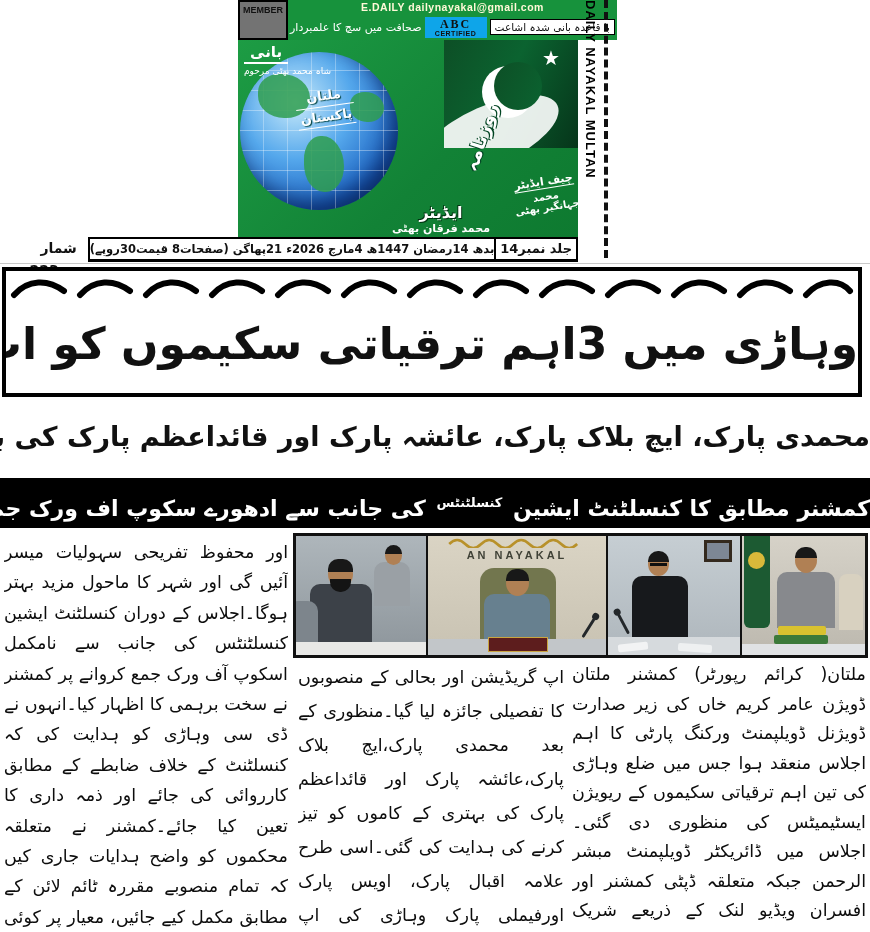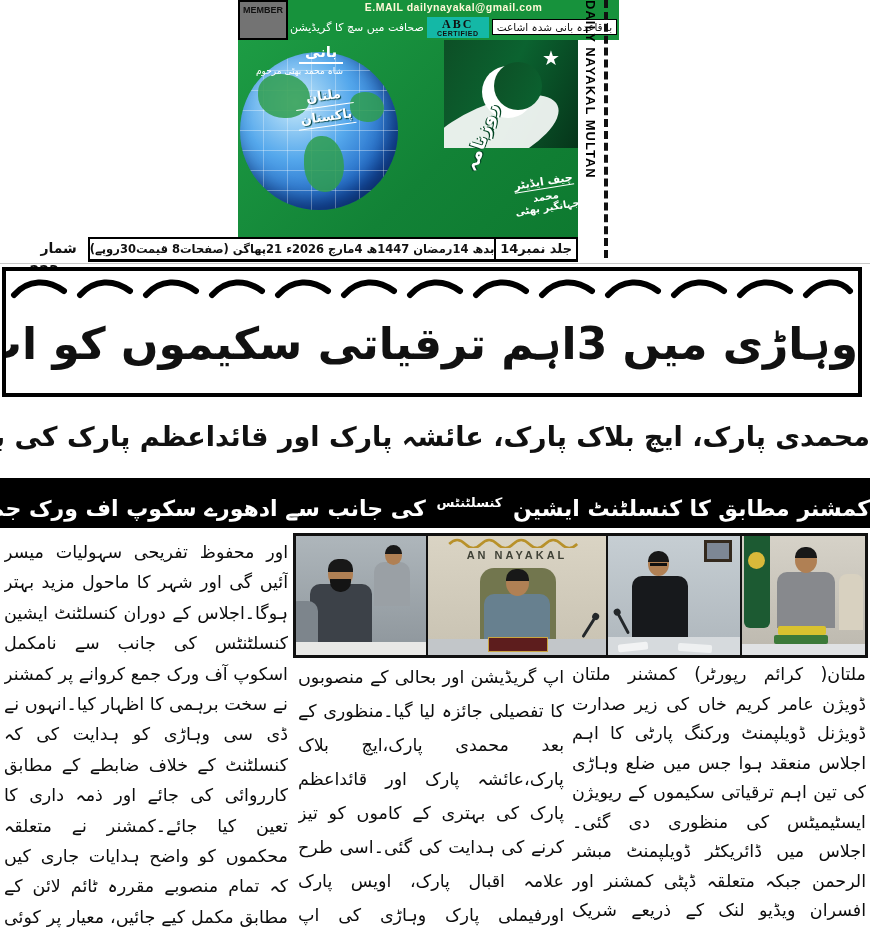--- a/index.html
+++ b/index.html
@@ -12,37 +12,37 @@
   #mast-top{display:flex;height:40px;}
   #cpne-badge{width:52px;background:#737373;border:2px solid #000;box-sizing:border-box;
               text-align:center;line-height:1;padding-top:4px;}
   #cpne-badge .m1{font-size:9px;font-weight:900;display:block;}
   #cpne-badge .m2{font-size:18px;font-weight:900;display:block;letter-spacing:-1px;margin-top:36px;}
   #mast-top-g{flex:1;background:#17923c;position:relative;}
   #email-bar{height:14px;text-align:center;font-size:10.5px;font-weight:700;color:#fff9d8;
              letter-spacing:.5px;line-height:14px;}
   #mast-row2{display:flex;align-items:center;height:26px;gap:3px;padding:0 2px;}
   #slogan{flex:1;color:#fff;font-size:11px;text-align:center;white-space:nowrap;}
-  #abc-badge{background:#14b8a6;width:62px;text-align:center;line-height:1;padding:1px 0;}
+  #abc-badge{background:#0ea5e9;width:62px;text-align:center;line-height:1;padding:1px 0;}
   #abc-badge .a1{display:block;font-family:"Liberation Serif",serif;font-weight:700;font-size:12px;letter-spacing:2px;}
   #abc-badge .a2{display:block;font-size:7px;font-weight:700;letter-spacing:.5px;}
   #cert-note{background:#fff;border:1px solid #000;font-size:10.5px;padding:1px 4px;white-space:nowrap;}
 
   #mast-main{position:relative;height:197px;background:linear-gradient(135deg,#1d9c44,#128236 60%,#0e7a30);overflow:hidden;}
   #globe{position:absolute;left:2px;top:12px;width:158px;height:158px;border-radius:50%;
          background:radial-gradient(circle at 35% 32%,#c9eafa,#55a8ec 38%,#1a60c0 72%,#0a3070);
          box-shadow:inset -8px -10px 18px rgba(0,0,30,.45);}
   .globe-grid{position:absolute;inset:0;border-radius:50%;
       background:repeating-linear-gradient(0deg,transparent 0 19px,rgba(255,255,255,.35) 19px 20px),
                  repeating-linear-gradient(90deg,transparent 0 23px,rgba(255,255,255,.3) 23px 24px);}
   .continent{position:absolute;background:#2f9e4f;opacity:.85;border-radius:45% 60% 50% 55%;}
   #globe-label{position:absolute;left:58px;top:46px;color:#fff;font-weight:700;font-size:13px;
                text-align:center;direction:rtl;line-height:1.5;transform:rotate(-8deg);text-shadow:1px 1px 1px #044;}
   #globe-label span{display:block;border-bottom:1px solid #fff;padding:0 3px;}
-  #founder{position:absolute;left:18px;top:2px;color:#fff;text-align:right;z-index:6;direction:rtl;}
+  #founder{position:absolute;left:6px;top:2px;color:#fff;text-align:left;z-index:6;direction:rtl;}
   #founder .f1{font-size:15px;font-weight:800;border-bottom:2px solid #fff;display:inline-block;padding:0 6px 1px;}
   #founder .f2{font-size:9px;display:block;margin-top:2px;}
   #flag{position:absolute;right:0;top:0;width:134px;height:108px;
         background:linear-gradient(115deg,#0d4f26,#0b6330 45%,#06351a);overflow:hidden;}
   #flag .swoosh{position:absolute;left:-30px;bottom:-18px;width:150px;height:60px;background:#fff;
         transform:rotate(-24deg);border-radius:50%;opacity:.9;}
   .crescent{position:absolute;right:44px;top:26px;width:52px;height:52px;border-radius:50%;background:#fff;}
   .crescent::after{content:"";position:absolute;left:12px;top:-4px;width:48px;height:48px;border-radius:50%;
         background:linear-gradient(115deg,#0d4f26,#0b6330);}
   #flag .star{position:absolute;right:18px;top:6px;color:#fff;font-size:20px;}
@@ -123,23 +123,23 @@
 
 <div id="page">
 
   <div id="masthead">
     <div id="mast-top">
       <div id="cpne-badge">
         <span class="m1 latin">MEMBER</span>
         <span class="m2 latin">CPNE</span>
       </div>
       <div id="mast-top-g">
-        <div id="email-bar" class="latin">E.MAIL dailynayakal@gmail.com</div>
+        <div id="email-bar" class="latin">E.DAILY dailynayakal@gmail.com</div>
         <div id="mast-row2">
-          <div id="slogan">صحافت میں سچ کا گریڈیشن</div>
+          <div id="slogan">صحافت میں سچ کا علمبردار</div>
           <div id="abc-badge">
             <span class="a1">ABC</span>
             <span class="a2 latin">CERTIFIED</span>
           </div>
           <div id="cert-note">با قاعدہ بانی شدہ اشاعت</div>
         </div>
       </div>
     </div>
 
     <div id="mast-main">
@@ -159,20 +159,24 @@
       </div>
       <div id="flag">
         <div class="swoosh"></div>
         <div class="crescent"></div>
         <span class="star">★</span>
       </div>
       <div id="rozname">روزنامہ</div>
       <div id="chief">
         <span class="c1">چیف ایڈیٹر</span>
         <span class="c2">محمد جہانگیر بھٹی</span>
+      </div>
+      <div id="editor-c">
+        <span class="e1">ایڈیٹر</span>
+        <span class="e2">محمد فرقان بھٹی</span>
       </div>
     </div>
 
     <div id="date-strip">
       <div id="date-box">
         <span id="vol">جلد نمبر14</span>
         <span id="date-text">بدھ 14رمضان 1447ھ 4مارچ 2026ء 21پھاگن (صفحات8 قیمت30روپے)</span>
       </div>
       <span id="issue">شمار نمبر223</span>
     </div>

